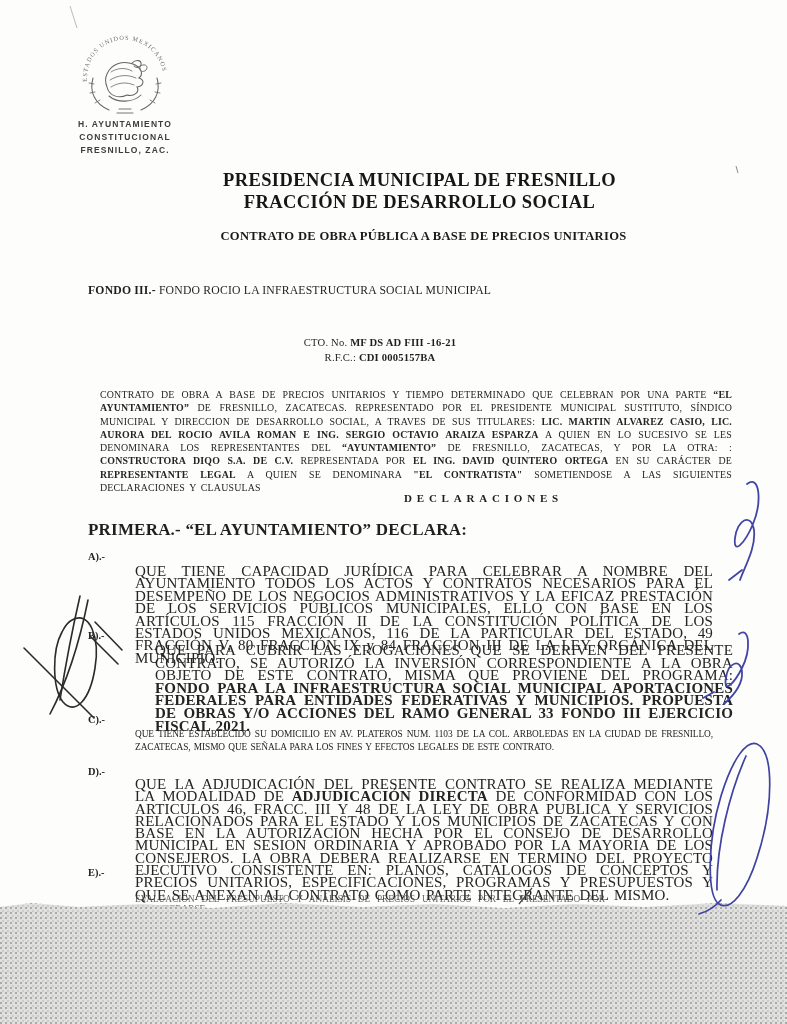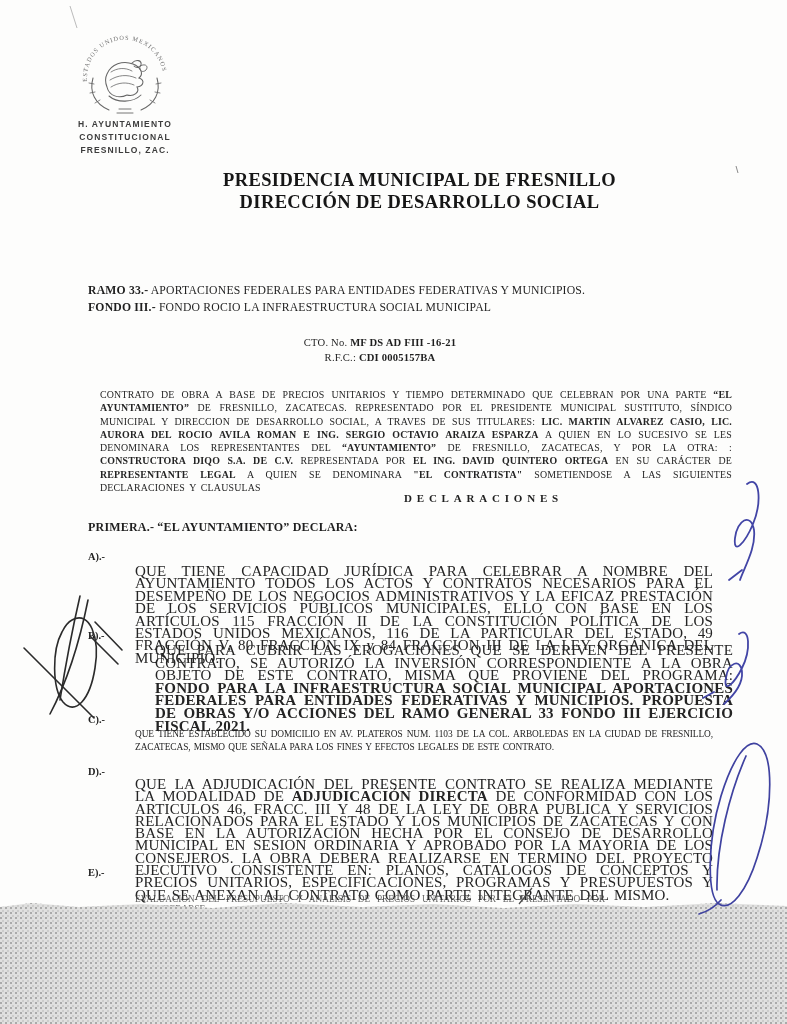--- a/index.html
+++ b/index.html
@@ -23,21 +23,21 @@
     font-size:11.7px; line-height:16.5px; letter-spacing:.2px;}
   .cto{position:absolute; top:335px; left:0; width:760px; text-align:center;
     font-size:10.6px; line-height:15px; letter-spacing:.2px;}
   
   .intro{position:absolute; top:376px; left:88px; width:632px; margin:12px;
     font-size:9.9px; line-height:13.3px; letter-spacing:.2px; word-spacing:2px;
     text-align:justify; color:#242424;}
   .decl-heading{position:absolute; top:492px; left:404px;
     font-size:11px; font-weight:bold; letter-spacing:4.8px;}
   .primera{position:absolute; top:520px; left:88px;
-    font-size:12px; font-weight:bold; letter-spacing:.2px;}
+    font-size:17px; font-weight:bold; letter-spacing:.2px;}
   .sec-label{position:absolute; left:88px; font-size:10.4px; font-weight:bold;}
   .sec-text{position:absolute; left:135px; width:578px; margin:0;
     font-size:15px; line-height:12.6px; letter-spacing:.15px; word-spacing:1.6px;
     text-align:justify; color:#242424;}
   .la{top:551px;} .ta{top:565px; line-height:12.4px;}
   .lb{top:630px;} .tb{top:644px;margin-left:20px;}
   .lc{top:714px;} .tc{top:728px; font-size:9.4px; letter-spacing:-0.1px; word-spacing:1px;}
   .ld{top:766px;} .td{top:778px; line-height:12.3px;}
   .le{top:867px;} .te{top:880px; text-align-last:justify;}
   .torn-line{position:absolute; top:894px; left:135px; width:470px; margin:0;
@@ -85,25 +85,25 @@
     </svg>
     <div class="seal-caption">
       <div>H. AYUNTAMIENTO</div>
       <div>CONSTITUCIONAL</div>
       <div>FRESNILLO, ZAC.</div>
     </div>
   </div>
 
   <div class="title">
     <div>PRESIDENCIA MUNICIPAL DE FRESNILLO</div>
-    <div>DIRECCIÓN DE DESARROLLO SOCIAL</div>
+    <div>FRACCIÓN DE DESARROLLO SOCIAL</div>
   </div>
+  <div class="subtitle">CONTRATO DE OBRA PÚBLICA A BASE DE PRECIOS UNITARIOS</div>
 
   <div class="program">
-    <div><b>RAMO 33.-</b><span> APORTACIONES FEDERALES PARA ENTIDADES FEDERATIVAS Y MUNICIPIOS.</span></div>
     <div><b>FONDO III.-</b><span> FONDO ROCIO LA INFRAESTRUCTURA SOCIAL MUNICIPAL</span></div>
   </div>
 
   <div class="cto">
     <div><span>CTO. No. </span><b>MF DS AD FIII -16-21</b></div>
     <div><span>R.F.C.: </span><b>CDI 0005157BA</b></div>
   </div>
 
   <p class="intro"><span>CONTRATO DE OBRA A BASE DE PRECIOS UNITARIOS Y TIEMPO DETERMINADO QUE CELEBRAN POR UNA PARTE </span><b>“EL AYUNTAMIENTO”</b><span> DE FRESNILLO, ZACATECAS. REPRESENTADO POR EL PRESIDENTE MUNICIPAL SUSTITUTO, SÍNDICO MUNICIPAL Y DIRECCION DE DESARROLLO SOCIAL, A TRAVES DE SUS TITULARES: </span><b>LIC. MARTIN ALVAREZ CASIO, LIC. AURORA DEL ROCIO AVILA ROMAN E ING. SERGIO OCTAVIO ARAIZA ESPARZA</b><span> A QUIEN EN LO SUCESIVO SE LES DENOMINARA LOS REPRESENTANTES DEL </span><b>“AYUNTAMIENTO”</b><span> DE FRESNILLO, ZACATECAS, Y POR LA OTRA: : </span><b>CONSTRUCTORA DIQO S.A. DE C.V.</b><span> REPRESENTADA POR </span><b>EL ING. DAVID QUINTERO ORTEGA</b><span> EN SU CARÁCTER DE </span><b>REPRESENTANTE LEGAL</b><span> A QUIEN SE DENOMINARA </span><b>"EL CONTRATISTA"</b><span> SOMETIENDOSE A LAS SIGUIENTES DECLARACIONES Y CLAUSULAS</span></p>
 

